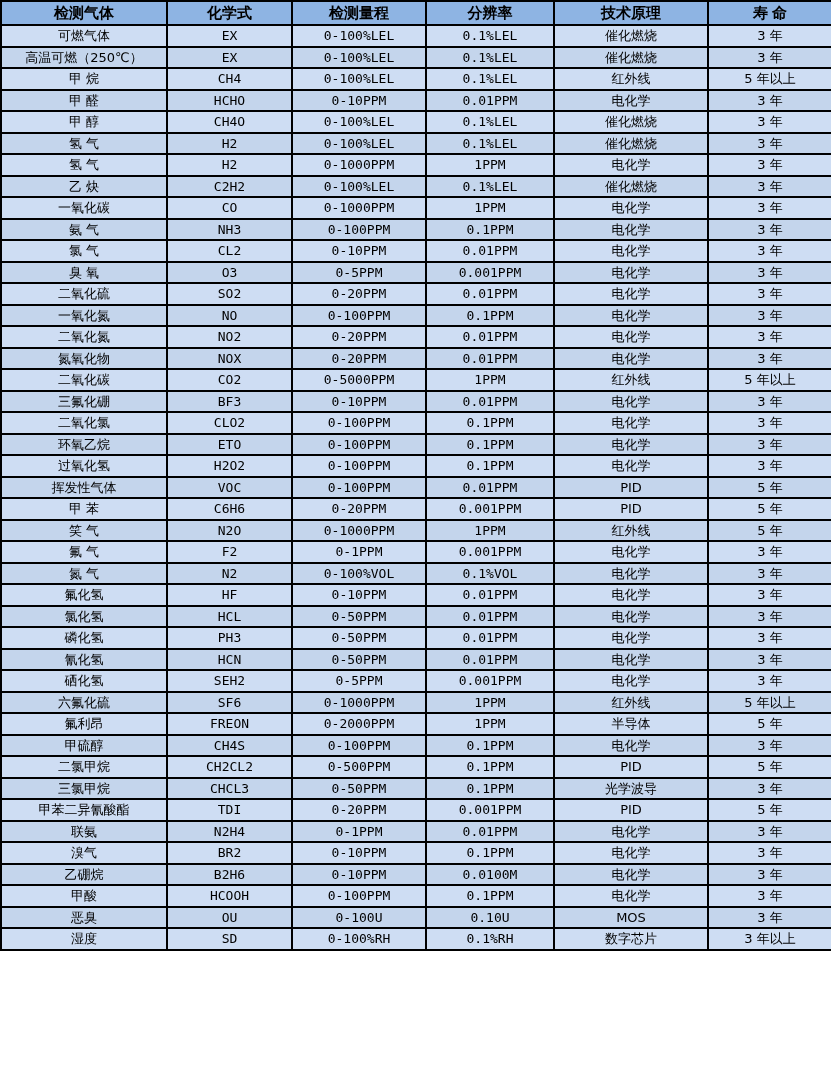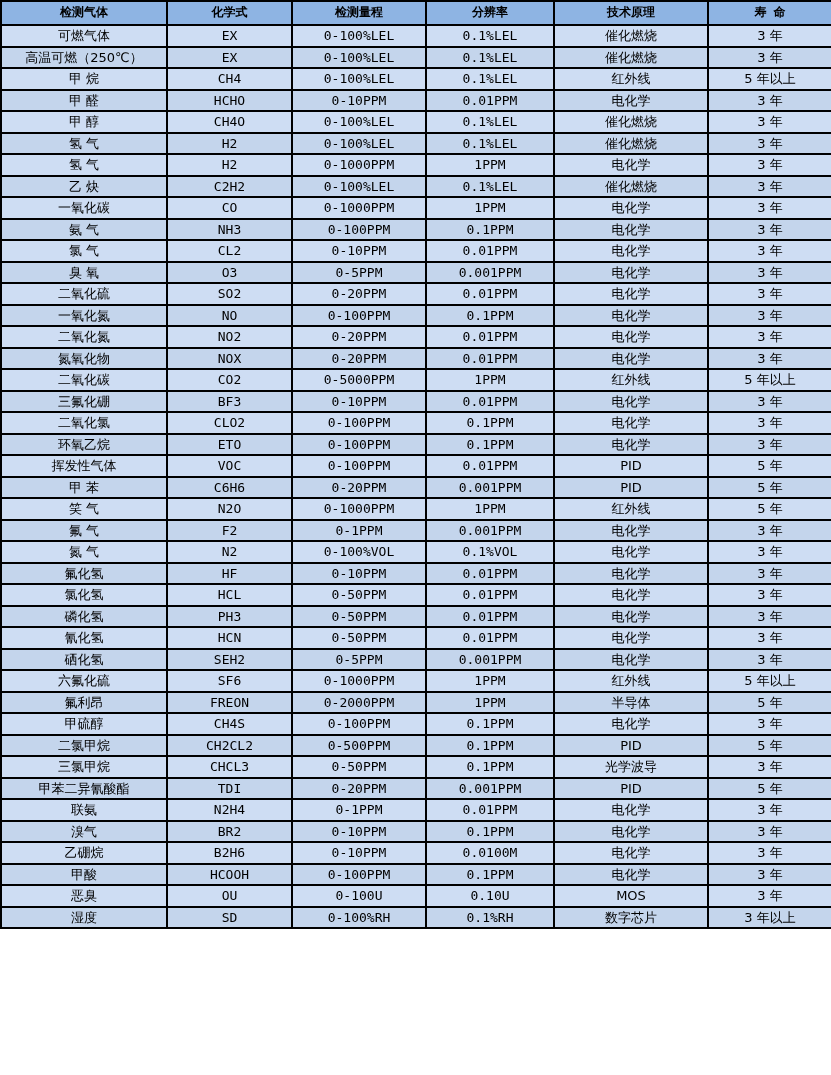--- a/index.html
+++ b/index.html
@@ -25,23 +25,23 @@
     text-align: center;
     vertical-align: middle;
     padding: 0;
     overflow: hidden;
     white-space: nowrap;
   }
   table.spec th {
     background: var(--header-bg);
     height: 22px;
     line-height: 22px;
-    font-family: Liberation Mono, monospace;
+    font-family: Liberation Sans, sans-serif;
     font-weight: bold;
-    font-size: 12px;
+    font-size: 15px;
   }
   table.spec td {
     background: var(--row-bg);
     height: 19.5px;
     line-height: 19.5px;
     font-family: "DejaVu Sans Mono", "Liberation Mono", monospace;
     font-size: 13px;
   }
   table.spec tbody tr:nth-child(even) td {
     background: var(--row-alt-bg);
@@ -251,20 +251,28 @@
 
   <tr>
     <td class="cell-gas">环氧乙烷</td>
     <td>ETO</td>
     <td>0-100PPM</td>
     <td>0.1PPM</td>
     <td class="cell-gas">电化学</td>
     <td class="cell-gas">3 年</td>
   </tr>
 
+  <tr>
+    <td class="cell-gas">过氧化氢</td>
+    <td>H2O2</td>
+    <td>0-100PPM</td>
+    <td>0.1PPM</td>
+    <td class="cell-gas">电化学</td>
+    <td class="cell-gas">3 年</td>
+  </tr>
 
   <tr>
     <td class="cell-gas">挥发性气体</td>
     <td>VOC</td>
     <td>0-100PPM</td>
     <td>0.01PPM</td>
     <td class="cell-gas">PID</td>
     <td class="cell-gas">5 年</td>
   </tr>
 

